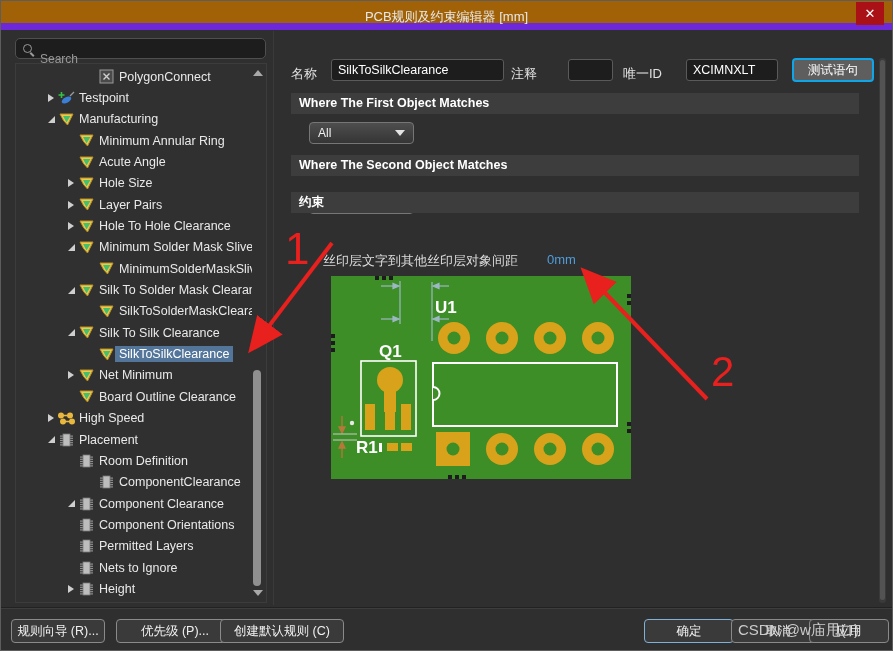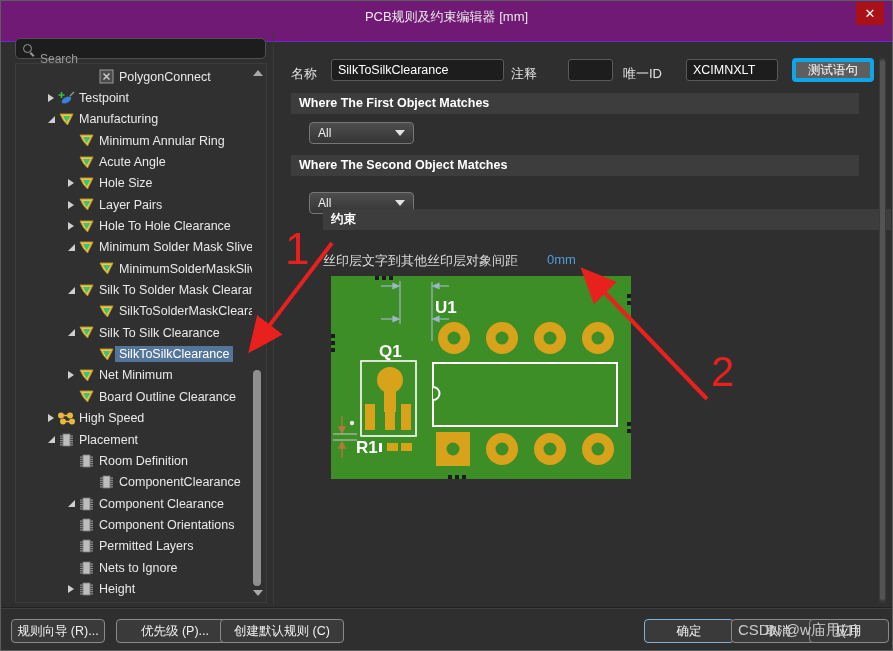--- a/index.html
+++ b/index.html
@@ -1,19 +1,19 @@
 <!DOCTYPE html>
 <html><head>
 <meta charset="utf-8">
 <style>
   html,body{margin:0;padding:0;background:#1a1a1a;}
   *{box-sizing:border-box;font-family:"Liberation Sans","DejaVu Sans",sans-serif;}
   .window{position:relative;width:893px;height:651px;background:#2f2f2f;border:1px solid #5d5d5d;overflow:hidden;}
   
-  .titlebar{position:absolute;left:0;top:0;width:100%;height:41px;background:#701a75;border-bottom:1px solid #6d28d9;}
+  .titlebar{position:absolute;left:0;top:0;width:100%;height:29px;background:#a16207;border-bottom:7px solid #6d28d9;}
   .title{position:absolute;left:0;right:0;top:7px;text-align:center;color:#e8e8e8;font-size:13px;}
   .close-btn{position:absolute;left:855px;top:1px;width:28px;height:23px;background:#a91116;color:#fff;
     font-size:13px;display:flex;align-items:center;justify-content:center;cursor:pointer;}
   
   .searchbox{position:absolute;left:14px;top:37px;width:251px;height:21px;background:#1d1d1d;border:1px solid #4f4f4f;
     border-radius:5px;display:flex;align-items:center;padding-left:7px;gap:6px;}
   .searchbox input{background:transparent;border:none;outline:none;color:#cfcfcf;font-size:12px;width:200px;margin-top:20px;}
   .searchbox input::placeholder{color:#9a9a9a;}
   .search-glyph{width:9px;height:9px;border:1.6px solid #9a9a9a;border-radius:50%;position:relative;flex:0 0 auto;}
   .search-glyph::after{content:"";position:absolute;left:7px;top:7px;width:5px;height:1.6px;background:#9a9a9a;transform:rotate(45deg);transform-origin:0 0;}
@@ -29,21 +29,21 @@
   
   .tscroll{position:absolute;right:2px;top:2px;bottom:2px;width:13px;}
   .tscroll .arr-up{position:absolute;top:4px;left:2px;width:0;height:0;border-left:5px solid transparent;border-right:5px solid transparent;border-bottom:6px solid #a8a8a8;}
   .tscroll .arr-dn{position:absolute;bottom:4px;left:2px;width:0;height:0;border-left:5px solid transparent;border-right:5px solid transparent;border-top:6px solid #a8a8a8;}
   .tscroll .thumb{position:absolute;left:2px;top:304px;width:8px;height:216px;background:#8f8f8f;border-radius:4px;}
   
   .vdivider{position:absolute;left:272px;top:30px;bottom:45px;width:1px;background:#262626;border-right:1px solid #3a3a3a;}
   .flabel{position:absolute;color:#e0e0e0;font-size:13px;}
   .tinput{position:absolute;height:22px;background:#1d1d1d;border:1px solid #5a5a5a;border-radius:3px;color:#fff;
     font-size:12.5px;padding:0 6px;outline:none;}
-  .test-btn{position:absolute;left:791px;top:57px;width:82px;height:24px;background:#5e5e5e;border:4px solid #0ea5e9;
+  .test-btn{position:absolute;left:791px;top:57px;width:82px;height:24px;background:#5e5e5e;border:2px solid #0ea5e9;
     border-radius:4px;color:#fff;font-size:12.5px;display:flex;align-items:center;justify-content:center;cursor:pointer;}
   .secheader{position:absolute;left:290px;width:568px;height:21px;background:#3d3d3d;color:#fff;font-size:12.5px;
     font-weight:bold;line-height:21px;padding-left:8px;}
   .dropdown{position:absolute;left:308px;width:105px;height:22px;background:linear-gradient(#4e4e4e,#353535);
     border:1px solid #767676;border-radius:4px;display:flex;align-items:center;padding:0 8px;cursor:pointer;}
   .dropdown .dval{color:#f0f0f0;font-size:12px;flex:1;}
   .caret{width:0;height:0;border-left:5px solid transparent;border-right:5px solid transparent;border-top:6px solid #e3e3e3;}
   .constraint-label{position:absolute;left:322px;top:251px;color:#dcdcdc;font-size:13px;}
   .constraint-value{position:absolute;left:546px;top:251px;color:#4f9ddb;font-size:13px;cursor:pointer;}
   .pcb{position:absolute;left:330px;top:275px;width:300px;height:203px;}
@@ -472,21 +472,21 @@
     <span class="dval">All</span>
     <span class="caret"></span>
   </div>
 
   <div class="secheader" style="top:154px;">Where The Second Object Matches</div>
   <div class="dropdown" style="top:191px;">
     <span class="dval">All</span>
     <span class="caret"></span>
   </div>
 
-  <div class="secheader" style="top:208px;margin-left:32px;">约束</div>
+  <div class="secheader" style="top:191px;">约束</div>
   <div class="constraint-label">丝印层文字到其他丝印层对象间距</div>
   <div class="constraint-value">0mm</div>
 
   <svg class="pcb" viewBox="0 0 300 203">
     <rect width="300" height="203" fill="#3e8e27"></rect>
 
     <g fill="#1c1c1c">
       <rect x="44" y="0" width="4" height="4"></rect>
         <rect x="51" y="0" width="4" height="4"></rect>
         <rect x="58" y="0" width="4" height="4"></rect>

